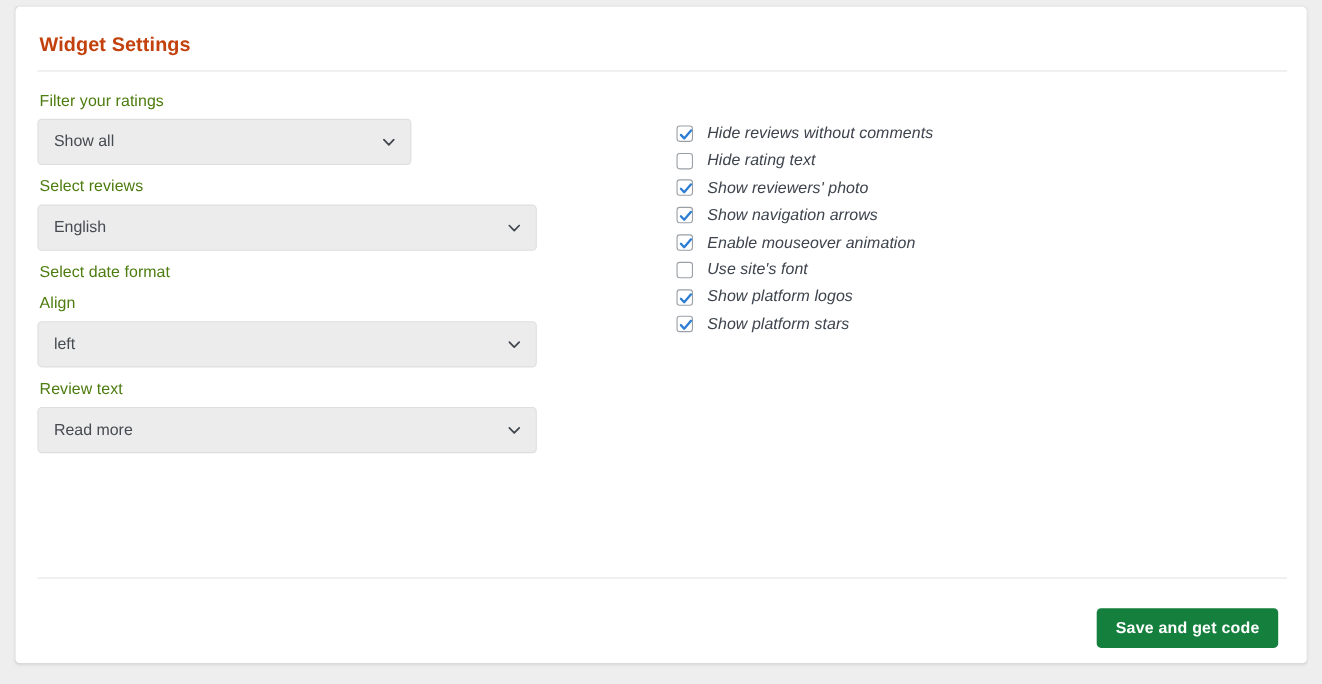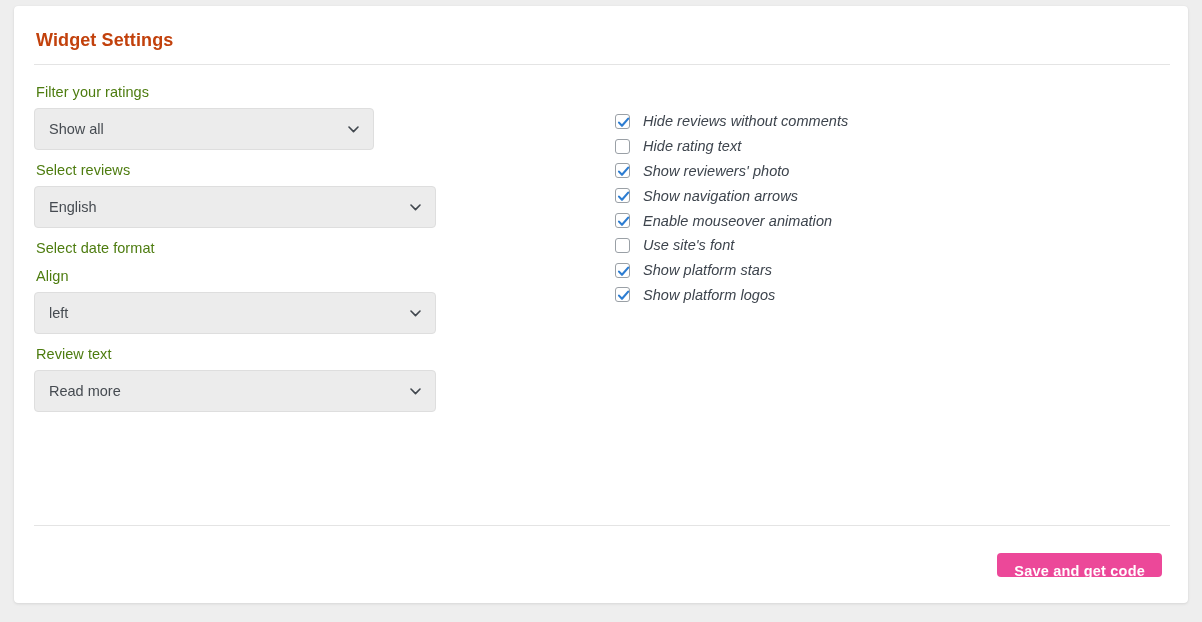--- a/index.html
+++ b/index.html
@@ -84,21 +84,21 @@
   .select-box {
     position: relative;
     height: 42px;
     background: #ececec;
     border: 1px solid #dedede;
     border-radius: 4px;
     box-sizing: border-box;
     cursor: pointer;
   }
   .select-box.wide { width: 340px; }
-  .select-box.std  { width: 402px; }
+  .select-box.std  { width: 454px; }
 
   .select-value {
     position: absolute;
     left: 14px;
     top: 0;
     line-height: 40px;
     font-size: 14.5px;
     color: #464b51;
     white-space: nowrap;
   }
@@ -169,23 +169,23 @@
     top: 519px;
     width: 1136px;
     height: 1px;
     background: #e4e4e4;
   }
 
   .save-button {
     position: absolute;
     right: 26px;
     top: 547px;
-    height: 24px;
+    height: 36px;
     padding: 0 17px;
-    background: #ec4899;
+    background: #15803d;
     border: none;
     border-radius: 4px;
     color: #ffffff;
     font-family: "Liberation Sans", sans-serif;
     font-size: 14.5px;
     font-weight: bold;
     letter-spacing: 0.2px;
     cursor: pointer;
     line-height: 36px;
   }
@@ -292,30 +292,30 @@
         <div class="check-row">
           <span class="checkbox"></span>
           <span class="check-label">Use site's font</span>
         </div>
         <div class="check-row">
           <span class="checkbox">
             <svg viewBox="0 0 13 13" width="13" height="13" aria-hidden="true">
               <path d="M2 6.6 L5 9.8 L11.2 2.6" fill="none" stroke="#2d7dd2" stroke-width="2.1" stroke-linecap="round" stroke-linejoin="round"></path>
             </svg>
           </span>
+          <span class="check-label">Show platform logos</span>
+        </div>
+        <div class="check-row">
+          <span class="checkbox">
+            <svg viewBox="0 0 13 13" width="13" height="13" aria-hidden="true">
+              <path d="M2 6.6 L5 9.8 L11.2 2.6" fill="none" stroke="#2d7dd2" stroke-width="2.1" stroke-linecap="round" stroke-linejoin="round"></path>
+            </svg>
+          </span>
           <span class="check-label">Show platform stars</span>
         </div>
-        <div class="check-row">
-          <span class="checkbox">
-            <svg viewBox="0 0 13 13" width="13" height="13" aria-hidden="true">
-              <path d="M2 6.6 L5 9.8 L11.2 2.6" fill="none" stroke="#2d7dd2" stroke-width="2.1" stroke-linecap="round" stroke-linejoin="round"></path>
-            </svg>
-          </span>
-          <span class="check-label">Show platform logos</span>
-        </div>
       </div>
 
   </div>
 
   <div class="footer-divider"></div>
 
   <button class="save-button">Save and get code</button>
 
 </div>
 

